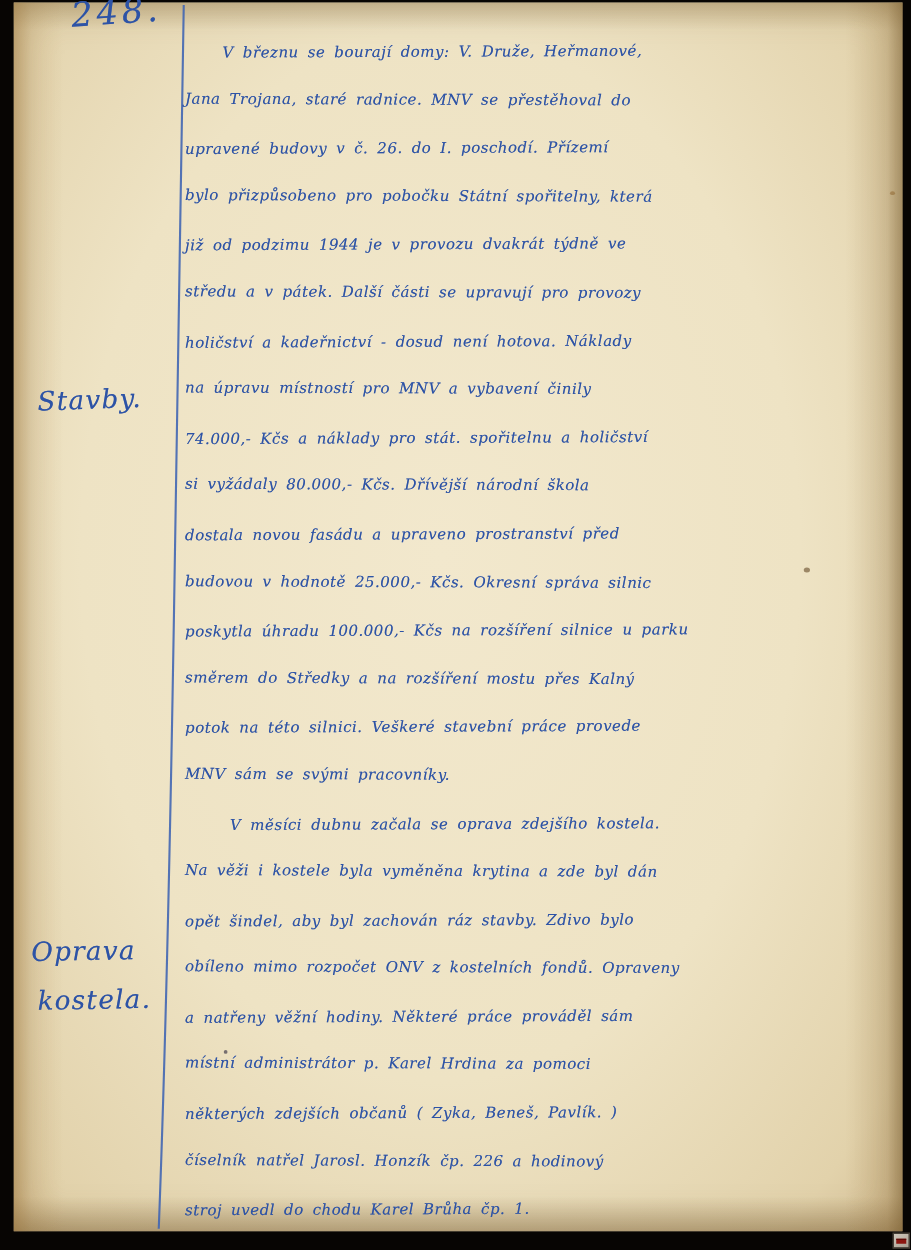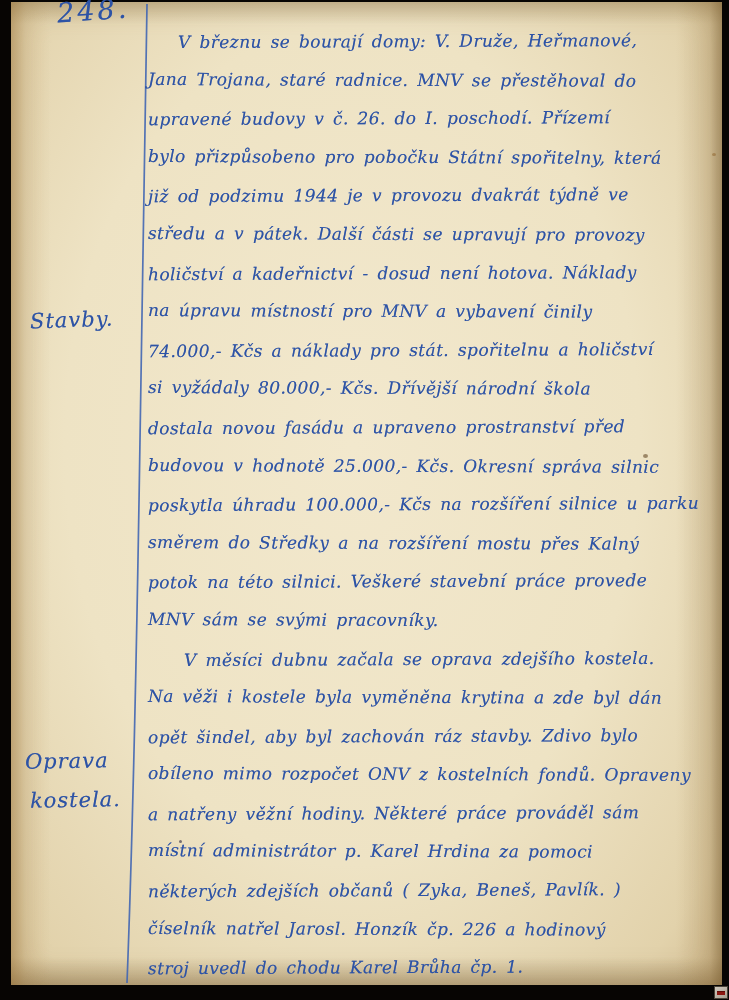--- a/index.html
+++ b/index.html
@@ -36,21 +36,21 @@
     transform:rotate(-4deg);
   }
   .margin-note{position:absolute;font-size:21px;letter-spacing:1px;}
   #note-stavby{left:19px;top:306px;transform:rotate(-2deg);}
   #note-oprava-1{left:14px;top:747px;transform:rotate(-1deg);}
   #note-oprava-2{left:19px;top:786px;transform:rotate(-1deg);}
   
   #text-block{
     position:absolute;
     left:137px;top:20px;right:14px;
-    font-size:17px;
+    font-size:12px;
     letter-spacing:.4px;
     word-spacing:3px;
     line-height:38.6px;
     white-space:nowrap;
   }
   .tline{height:38.6px;}
   .tline:nth-child(odd){transform:rotate(-.25deg);}
   .tline:nth-child(even){transform:rotate(.2deg);}
   .tline:nth-child(1){text-indent:30px;}
   .tline:nth-child(17){text-indent:36px;}

